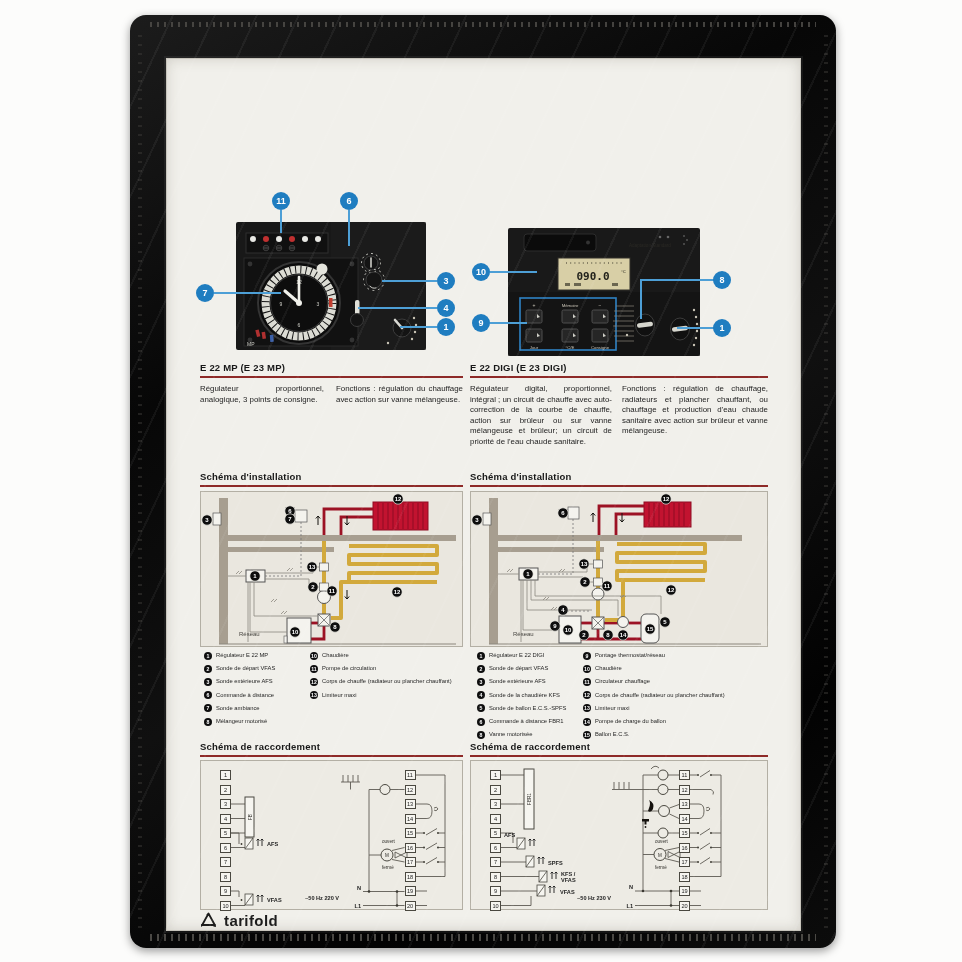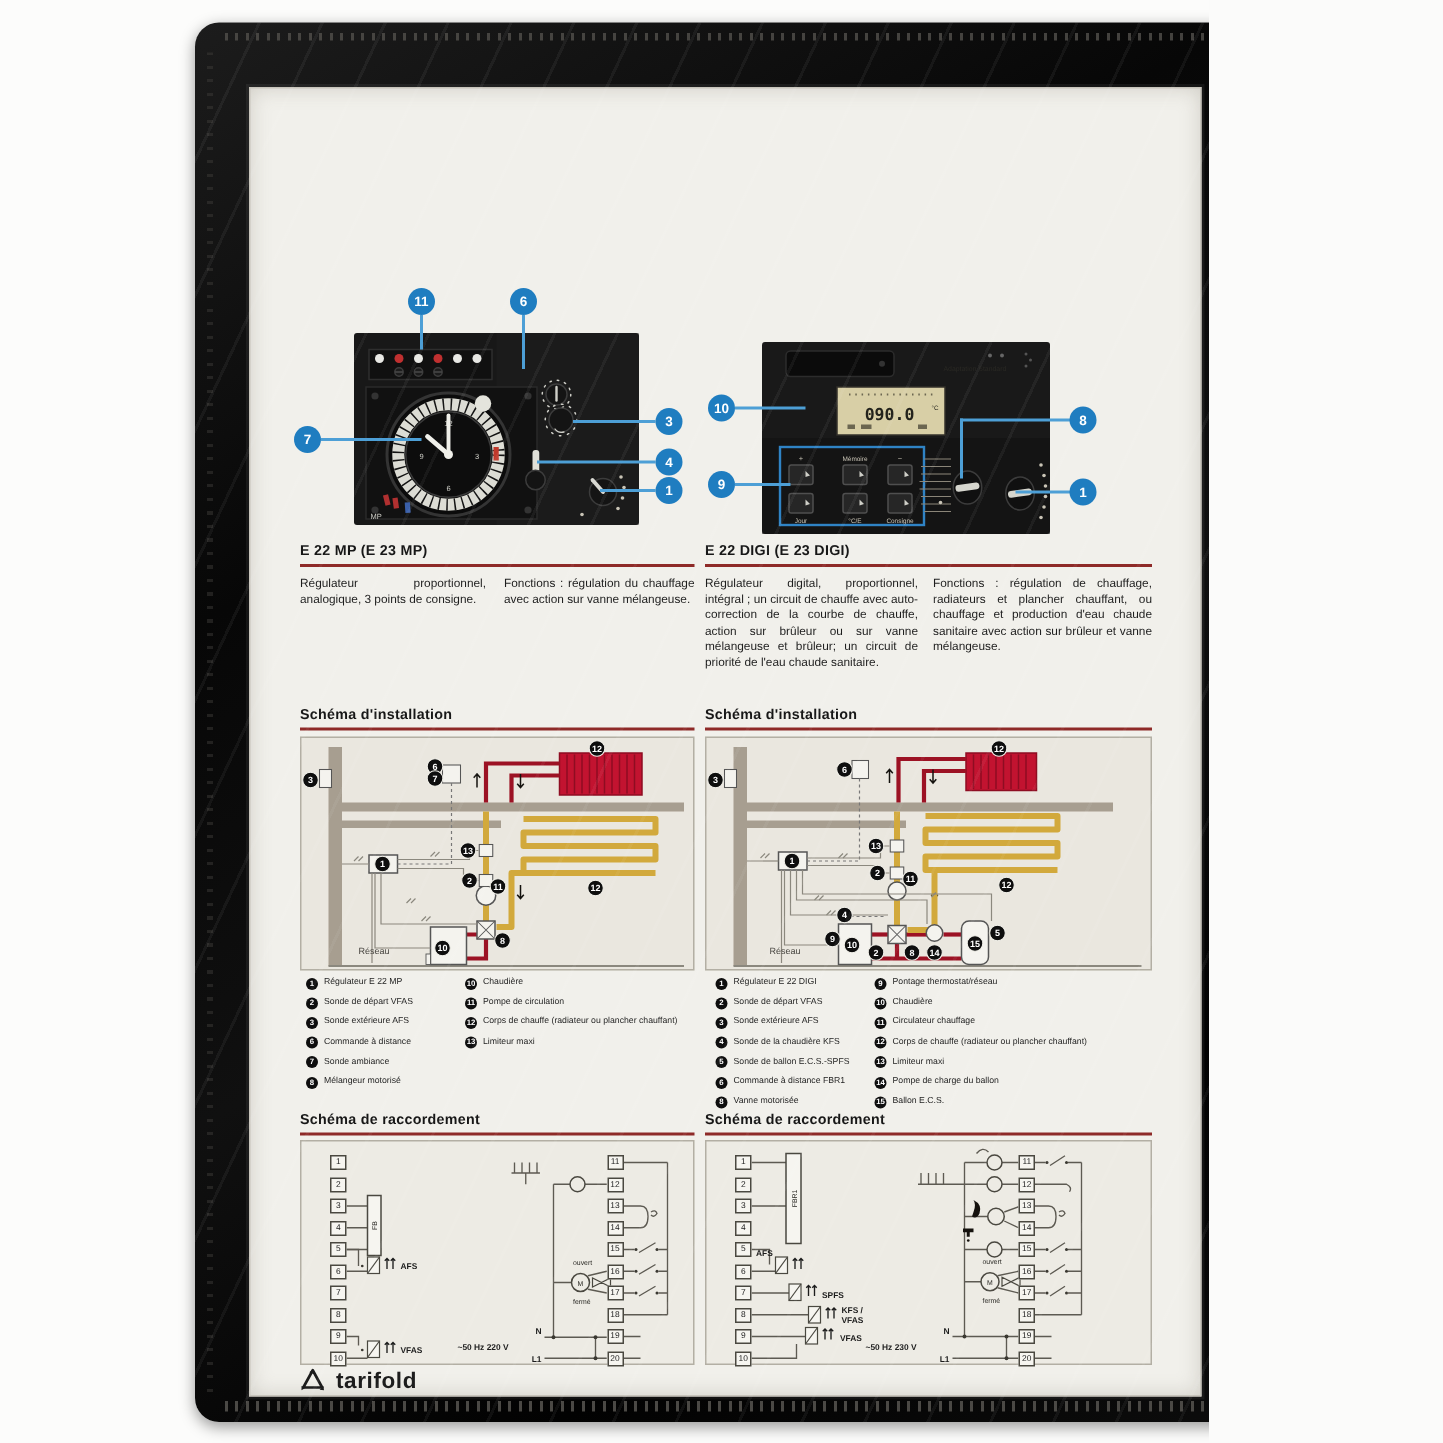--- a/index.html
+++ b/index.html
@@ -1,18 +1,18 @@
 <!DOCTYPE html>
 <html><head>
 <meta charset="utf-8">
 <style>
   html,body{margin:0;padding:0;background:#fbfbfa;}
   *{box-sizing:border-box;}
   body{font-family:"Liberation Sans",sans-serif;}
-  .stage{position:relative;width:806px;height:962px;background:#fcfcfb;overflow:hidden;}
+  .stage{position:relative;width:962px;height:962px;background:#fcfcfb;overflow:hidden;}
   
   .pocket{position:absolute;left:130px;top:15px;width:706px;height:933px;border-radius:16px;
     background:linear-gradient(150deg,#1c1c1c 0%,#070707 30%,#101010 55%,#020202 80%,#0c0c0c 100%);
     box-shadow:0 3px 10px rgba(0,0,0,.4);}
   .pocket .gloss{position:absolute;inset:0;border-radius:16px;pointer-events:none;
     background:repeating-linear-gradient(115deg,rgba(255,255,255,.05) 0 2px,rgba(255,255,255,0) 2px 38px);}
   .stitch{position:absolute;left:20px;right:20px;height:5px;
     background:repeating-linear-gradient(90deg,#4e4c48 0 2px,rgba(0,0,0,0) 2px 7px);opacity:.85;}
   .stitch.top{top:7px;}
   .stitch.bottom{bottom:7px;height:7px;opacity:.95;}

